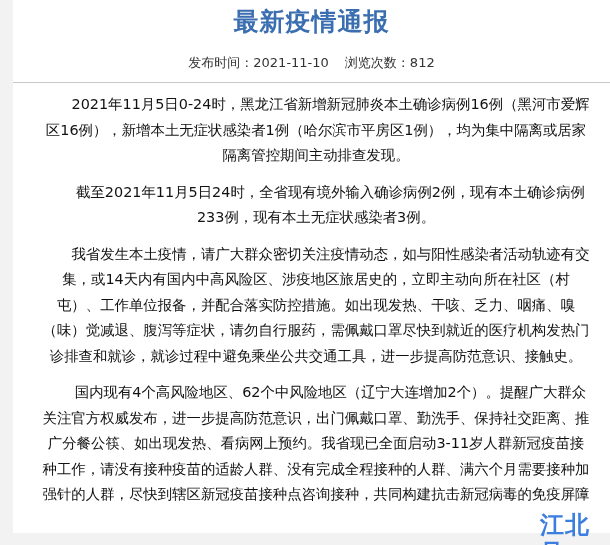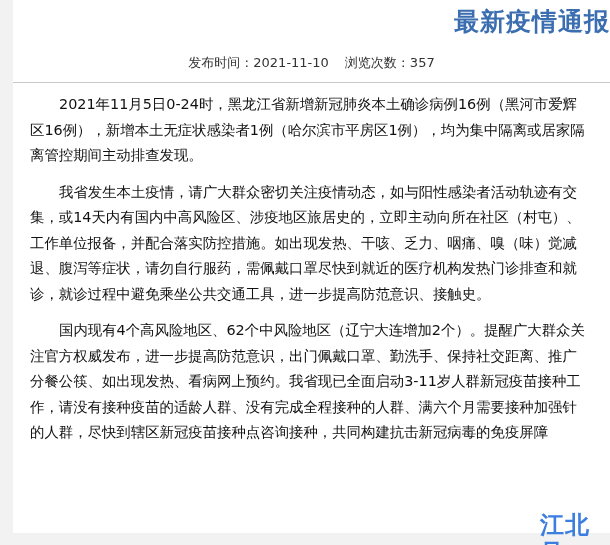--- a/index.html
+++ b/index.html
@@ -8,50 +8,51 @@
     background:#f2f2f2;
     font-family:"DejaVu Sans", "Liberation Sans", sans-serif;
     position:relative;
   }
   .page {
     position:absolute; left:13px; top:0; width:597px; height:533px;
     background:#ffffff; overflow:hidden;
   }
   .title {
     position:absolute; left:0; right:0; top:6px;
-    text-align:right; font-size:25px; font-weight:bold;
+    text-align:center; font-size:25px; font-weight:bold;
     color:#3a6eb0; letter-spacing:1px; line-height:32px;
   }
   .meta {
     position:absolute; left:0; right:0; top:54px;
     text-align:center; font-size:13px; color:#333; line-height:18px;
   }
   .meta .gap { display:inline-block; width:16px; }
   .divider {
     position:absolute; left:0; right:0; top:82px; height:1px; background:#c8c8c8;
   }
   .content {
     position:absolute; left:17px; top:92px; width:560px;
     font-size:14.4px; color:#111; line-height:25.5px;
   }
-  .content p { margin:0 0 11px 0; text-indent:29px; }
+  .content p { margin:0 0 11px 12px; text-indent:29px;text-align:center; }
   .watermark {
     position:absolute; left:540px; top:511px;
     font-size:24px; font-weight:bold; color:#3b7ee0; letter-spacing:1px;
     line-height:28px;
   }
 </style>
 </head>
 <body>
 
 <div class="page">
   <div class="title">最新疫情通报</div>
   <div class="meta">
-    <span>发布时间：2021-11-10</span><span class="gap"></span><span>浏览次数：357</span>
+    <span>发布时间：2021-11-10</span><span class="gap"></span><span>浏览次数：812</span>
   </div>
   <div class="divider"></div>
   <div class="content">
     <p>2021年11月5日0-24时，黑龙江省新增新冠肺炎本土确诊病例16例（黑河市爱辉区16例），新增本土无症状感染者1例（哈尔滨市平房区1例），均为集中隔离或居家隔离管控期间主动排查发现。</p>
+    <p>截至2021年11月5日24时，全省现有境外输入确诊病例2例，现有本土确诊病例233例，现有本土无症状感染者3例。</p>
     <p>我省发生本土疫情，请广大群众密切关注疫情动态，如与阳性感染者活动轨迹有交集，或14天内有国内中高风险区、涉疫地区旅居史的，立即主动向所在社区（村屯）、工作单位报备，并配合落实防控措施。如出现发热、干咳、乏力、咽痛、嗅（味）觉减退、腹泻等症状，请勿自行服药，需佩戴口罩尽快到就近的医疗机构发热门诊排查和就诊，就诊过程中避免乘坐公共交通工具，进一步提高防范意识、接触史。</p>
     <p>国内现有4个高风险地区、62个中风险地区（辽宁大连增加2个）。提醒广大群众关注官方权威发布，进一步提高防范意识，出门佩戴口罩、勤洗手、保持社交距离、推广分餐公筷、如出现发热、看病网上预约。我省现已全面启动3-11岁人群新冠疫苗接种工作，请没有接种疫苗的适龄人群、没有完成全程接种的人群、满六个月需要接种加强针的人群，尽快到辖区新冠疫苗接种点咨询接种，共同构建抗击新冠病毒的免疫屏障</p>
   </div>
 </div>
 <div class="watermark">江北号</div>
 
 </body></html>

